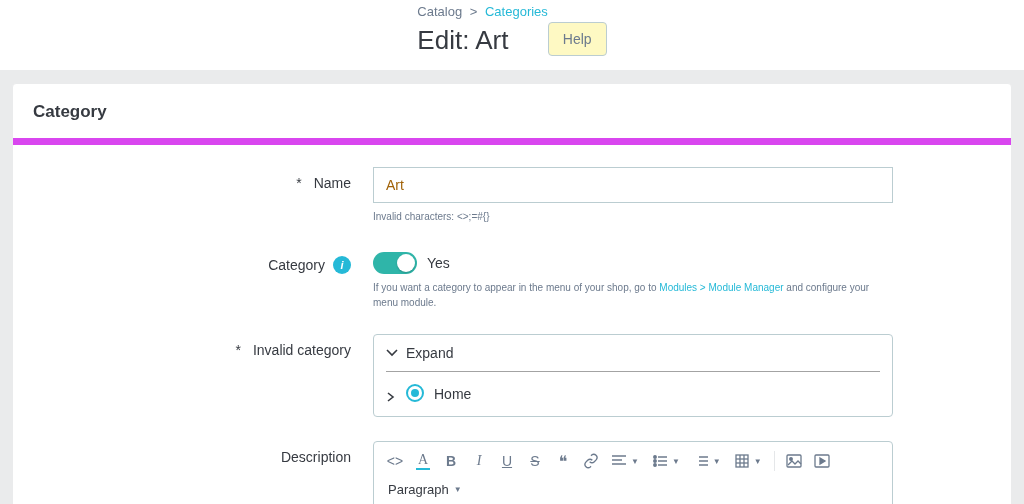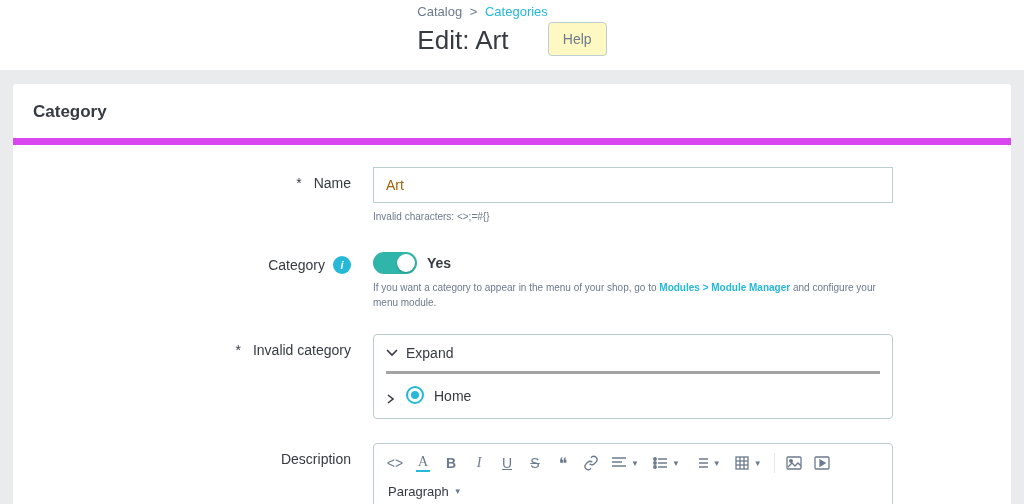--- a/index.html
+++ b/index.html
@@ -19,29 +19,29 @@
 .panel-body { padding: 22px 20px 10px 20px; }
 
 .form-row { display: flex; align-items: flex-start; margin-bottom: 24px; }
 .form-label { width: 340px; text-align: right; padding-right: 22px; padding-top: 8px; color: #363a41; font-size: 14px; display: flex; justify-content: flex-end; align-items: center; gap: 8px; }
 .form-label .req { margin-right: 4px; }
 .info-badge { display: inline-flex; width: 18px; height: 18px; background: #25b9d7; color: #fff; border-radius: 50%; align-items: center; justify-content: center; font-size: 11px; font-weight: 700; font-style: italic; }
 .form-field { flex: 1; max-width: 520px; }
 
 .text-input { width: 100%; border: 1px solid #bbcdd1; border-radius: 0; padding: 9px 12px; font-size: 14px; color: #a16207; }
 .help-text { font-size: 10px; color: #6c7a8d; margin-top: 6px; line-height: 1.5; }
-.help-text a { color: #25b9d7; text-decoration: none; font-weight: bold; }
-
-.toggle-wrap { display: flex; align-items: center; gap: 10px; padding-top: 4px; font-weight: bold; }
+.help-text a { color: #25b9d7; text-decoration: none; }
+
+.toggle-wrap { display: flex; align-items: center; gap: 10px; padding-top: 4px; }
 .toggle { width: 44px; height: 22px; background: #2fb5a9; border-radius: 11px; position: relative; cursor: pointer; }
 .toggle-knob { position: absolute; right: 2px; top: 2px; width: 18px; height: 18px; background: #fff; border-radius: 50%; box-shadow: 0 1px 2px rgba(0,0,0,.2); }
 .toggle-label { color: #363a41; }
 
 .tree { border: 1px solid #bbcdd1; border-radius: 4px; padding: 10px 12px 14px 12px; }
-.tree-expand { display: flex; align-items: center; gap: 8px; padding-bottom: 10px; border-bottom: 3px solid #a3a3a3; cursor: pointer; color: #363a41; font-size: 14px; }
+.tree-expand { display: flex; align-items: center; gap: 8px; padding-bottom: 10px; border-bottom: 1px solid #a3a3a3; cursor: pointer; color: #363a41; font-size: 14px; }
 .tree-item { display: flex; align-items: flex-end; gap: 10px; padding-top: 12px; color: #363a41; font-size: 14px; }
 .chevron-down-svg { width: 12px; height: 12px; }
 .chevron-right-svg { width: 10px; height: 10px; }
 .radio-outer { width: 18px; height: 18px; border: 2px solid #25b9d7; border-radius: 50%; display: inline-flex; align-items: center; justify-content: center; }
 .radio-inner { width: 8px; height: 8px; background: #25b9d7; border-radius: 50%; }
 
 .editor { border: 1px solid #bbcdd1; border-radius: 4px; }
 .editor-toolbar { display: flex; align-items: center; gap: 2px; border-bottom: 1px solid #e5e7e9; padding: 6px 8px; flex-wrap: wrap; }
 .tb-btn { width: 26px; height: 26px; display: inline-flex; align-items: center; justify-content: center; color: #6c7a8d; cursor: pointer; border-radius: 2px; font-size: 14px; }
 .tb-btn.wide { width: auto; padding: 0 6px; gap: 4px; }

